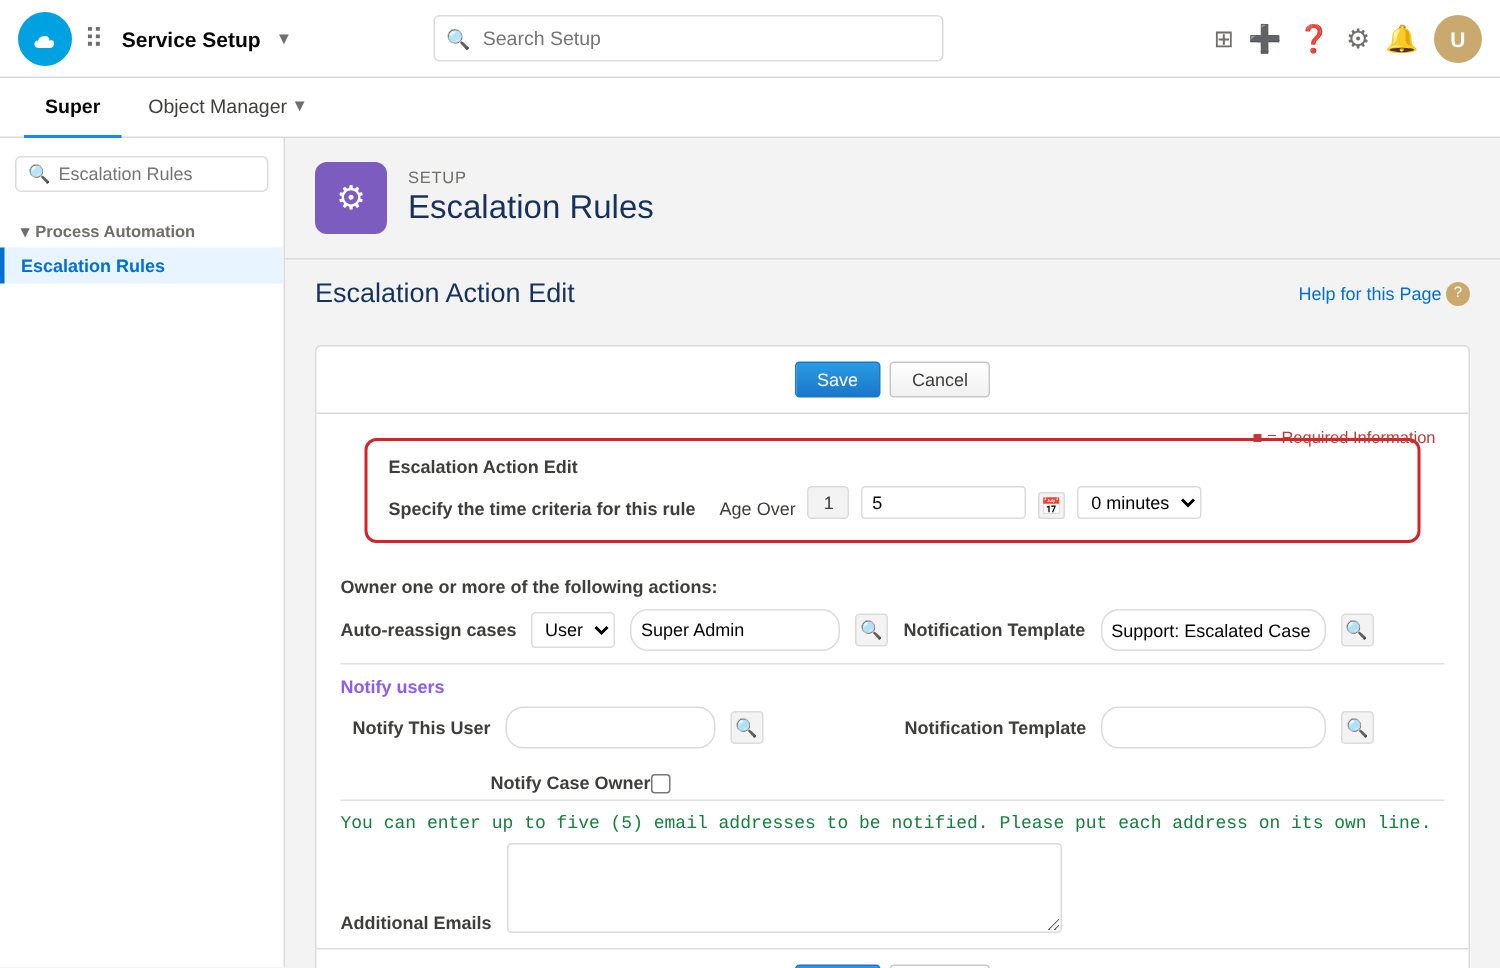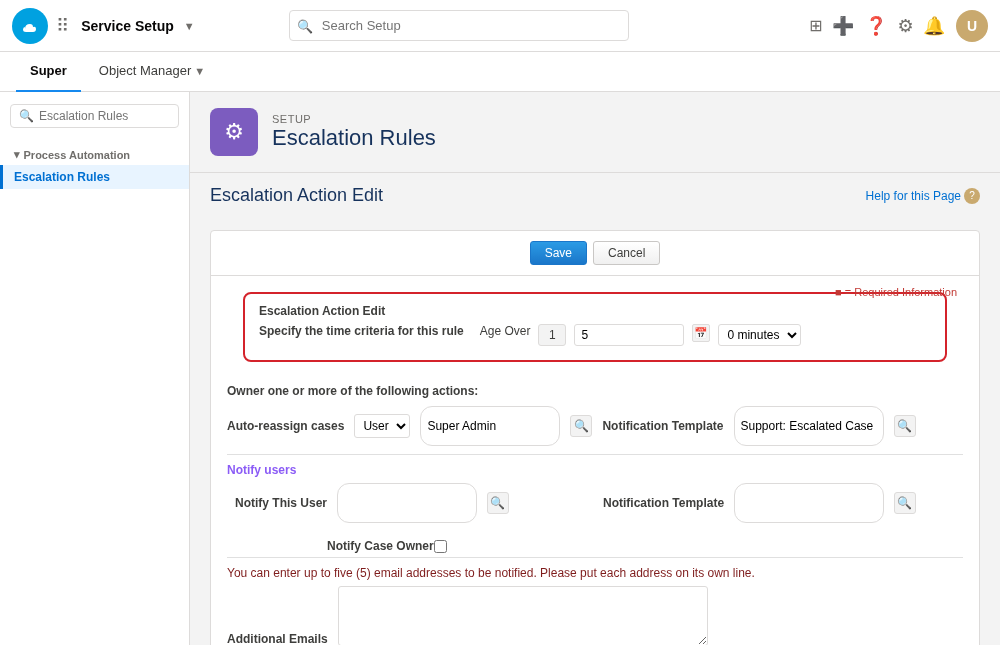--- a/index.html
+++ b/index.html
@@ -258,21 +258,21 @@
       background: #fff;
     }
     .highlighted-section-title {
       font-size: 12px;
       font-weight: 700;
       color: #3e3e3c;
       margin-bottom: 6px;
     }
     .criteria-row {
       display: flex;
-      align-items: flex-start;
+      align-items: flex-end;
       gap: 8px;
       font-size: 12px;
       color: #3e3e3c;
     }
     .criteria-number {
       width: 28px;
       height: 22px;
       border: 1px solid #dddbda;
       border-radius: 3px;
       text-align: center;
@@ -337,21 +337,21 @@
       gap: 10px;
     }
     .form-field-label {
       font-size: 12px;
       font-weight: 600;
       color: #3e3e3c;
       min-width: 100px;
       text-align: right;
     }
     .form-input {
-      height: 40px;
+      height: 28px;
       border: 1px solid #dddbda;
       border-radius: 12px;
       padding: 0 6px;
       font-size: 12px;
     }
     .form-select {
       height: 24px;
       border: 1px solid #dddbda;
       border-radius: 3px;
       padding: 0 4px;
@@ -401,22 +401,23 @@
       font-size: 12px;
       color: #3e3e3c;
     }
     .email-section {
       border-top: 1px solid #e0e0e0;
       padding-top: 8px;
       margin-top: 4px;
     }
     .email-desc {
       font-size: 12px;
-      color: #7f1d1d;
+      color: #15803d;
       margin-bottom: 6px;
+      font-family: Liberation Mono, monospace;
     }
     .email-row {
       display: flex;
       align-items: flex-end;
       gap: 10px;
     }
     .email-label {
       font-size: 12px;
       font-weight: 600;
       color: #3e3e3c;

